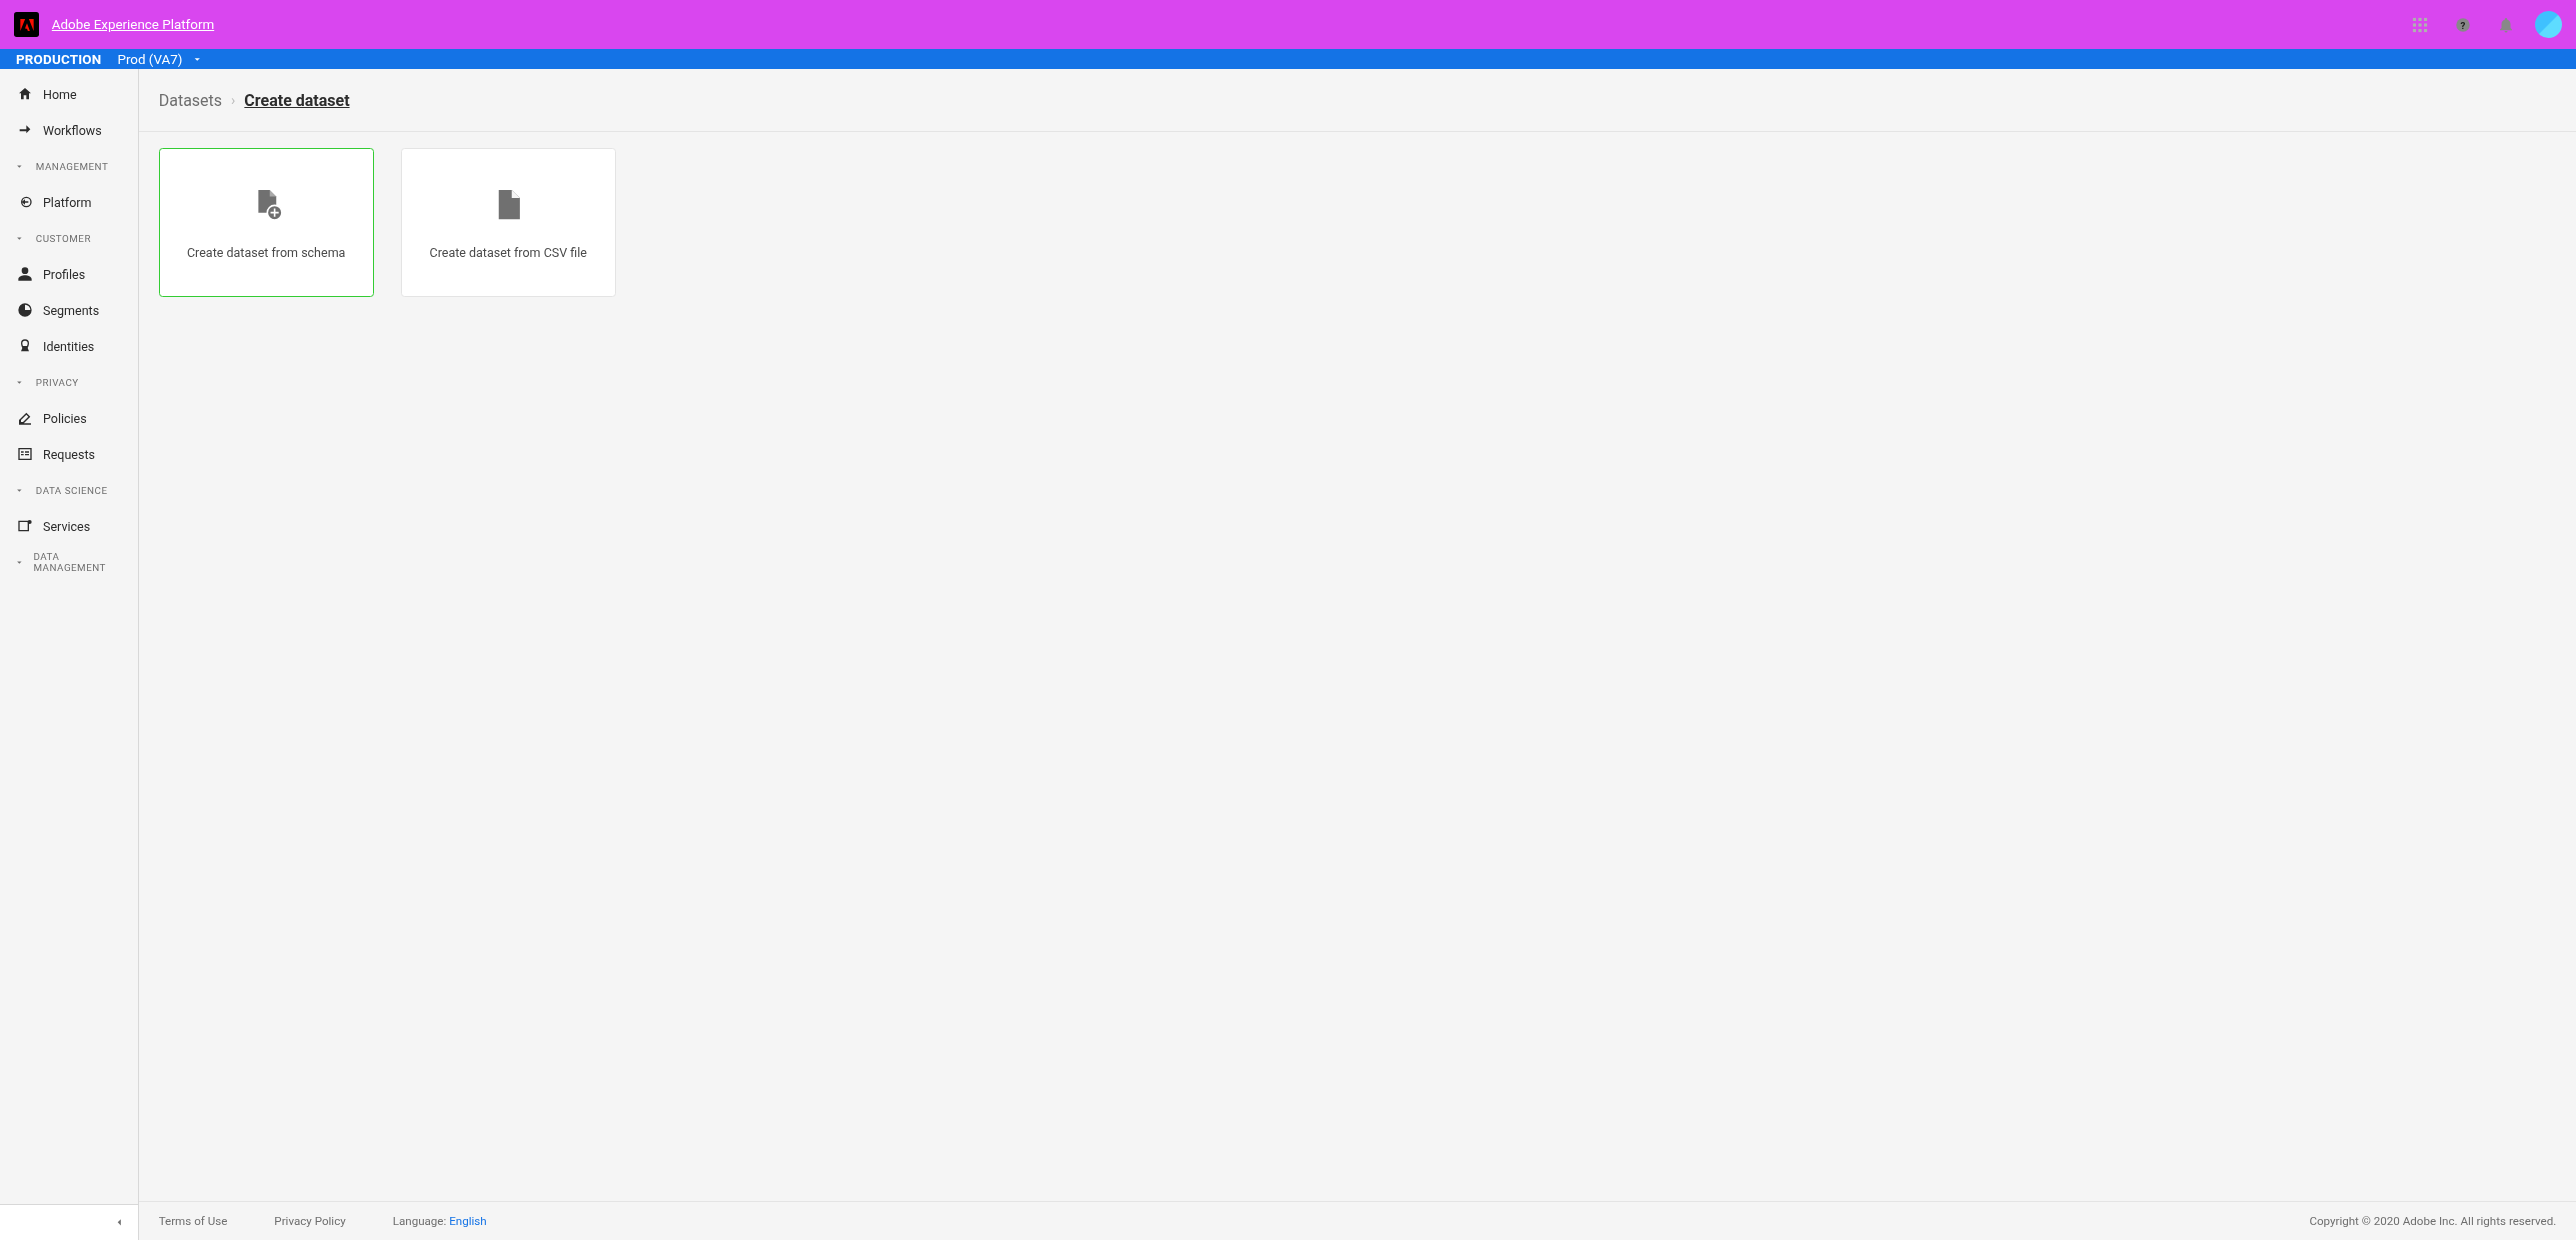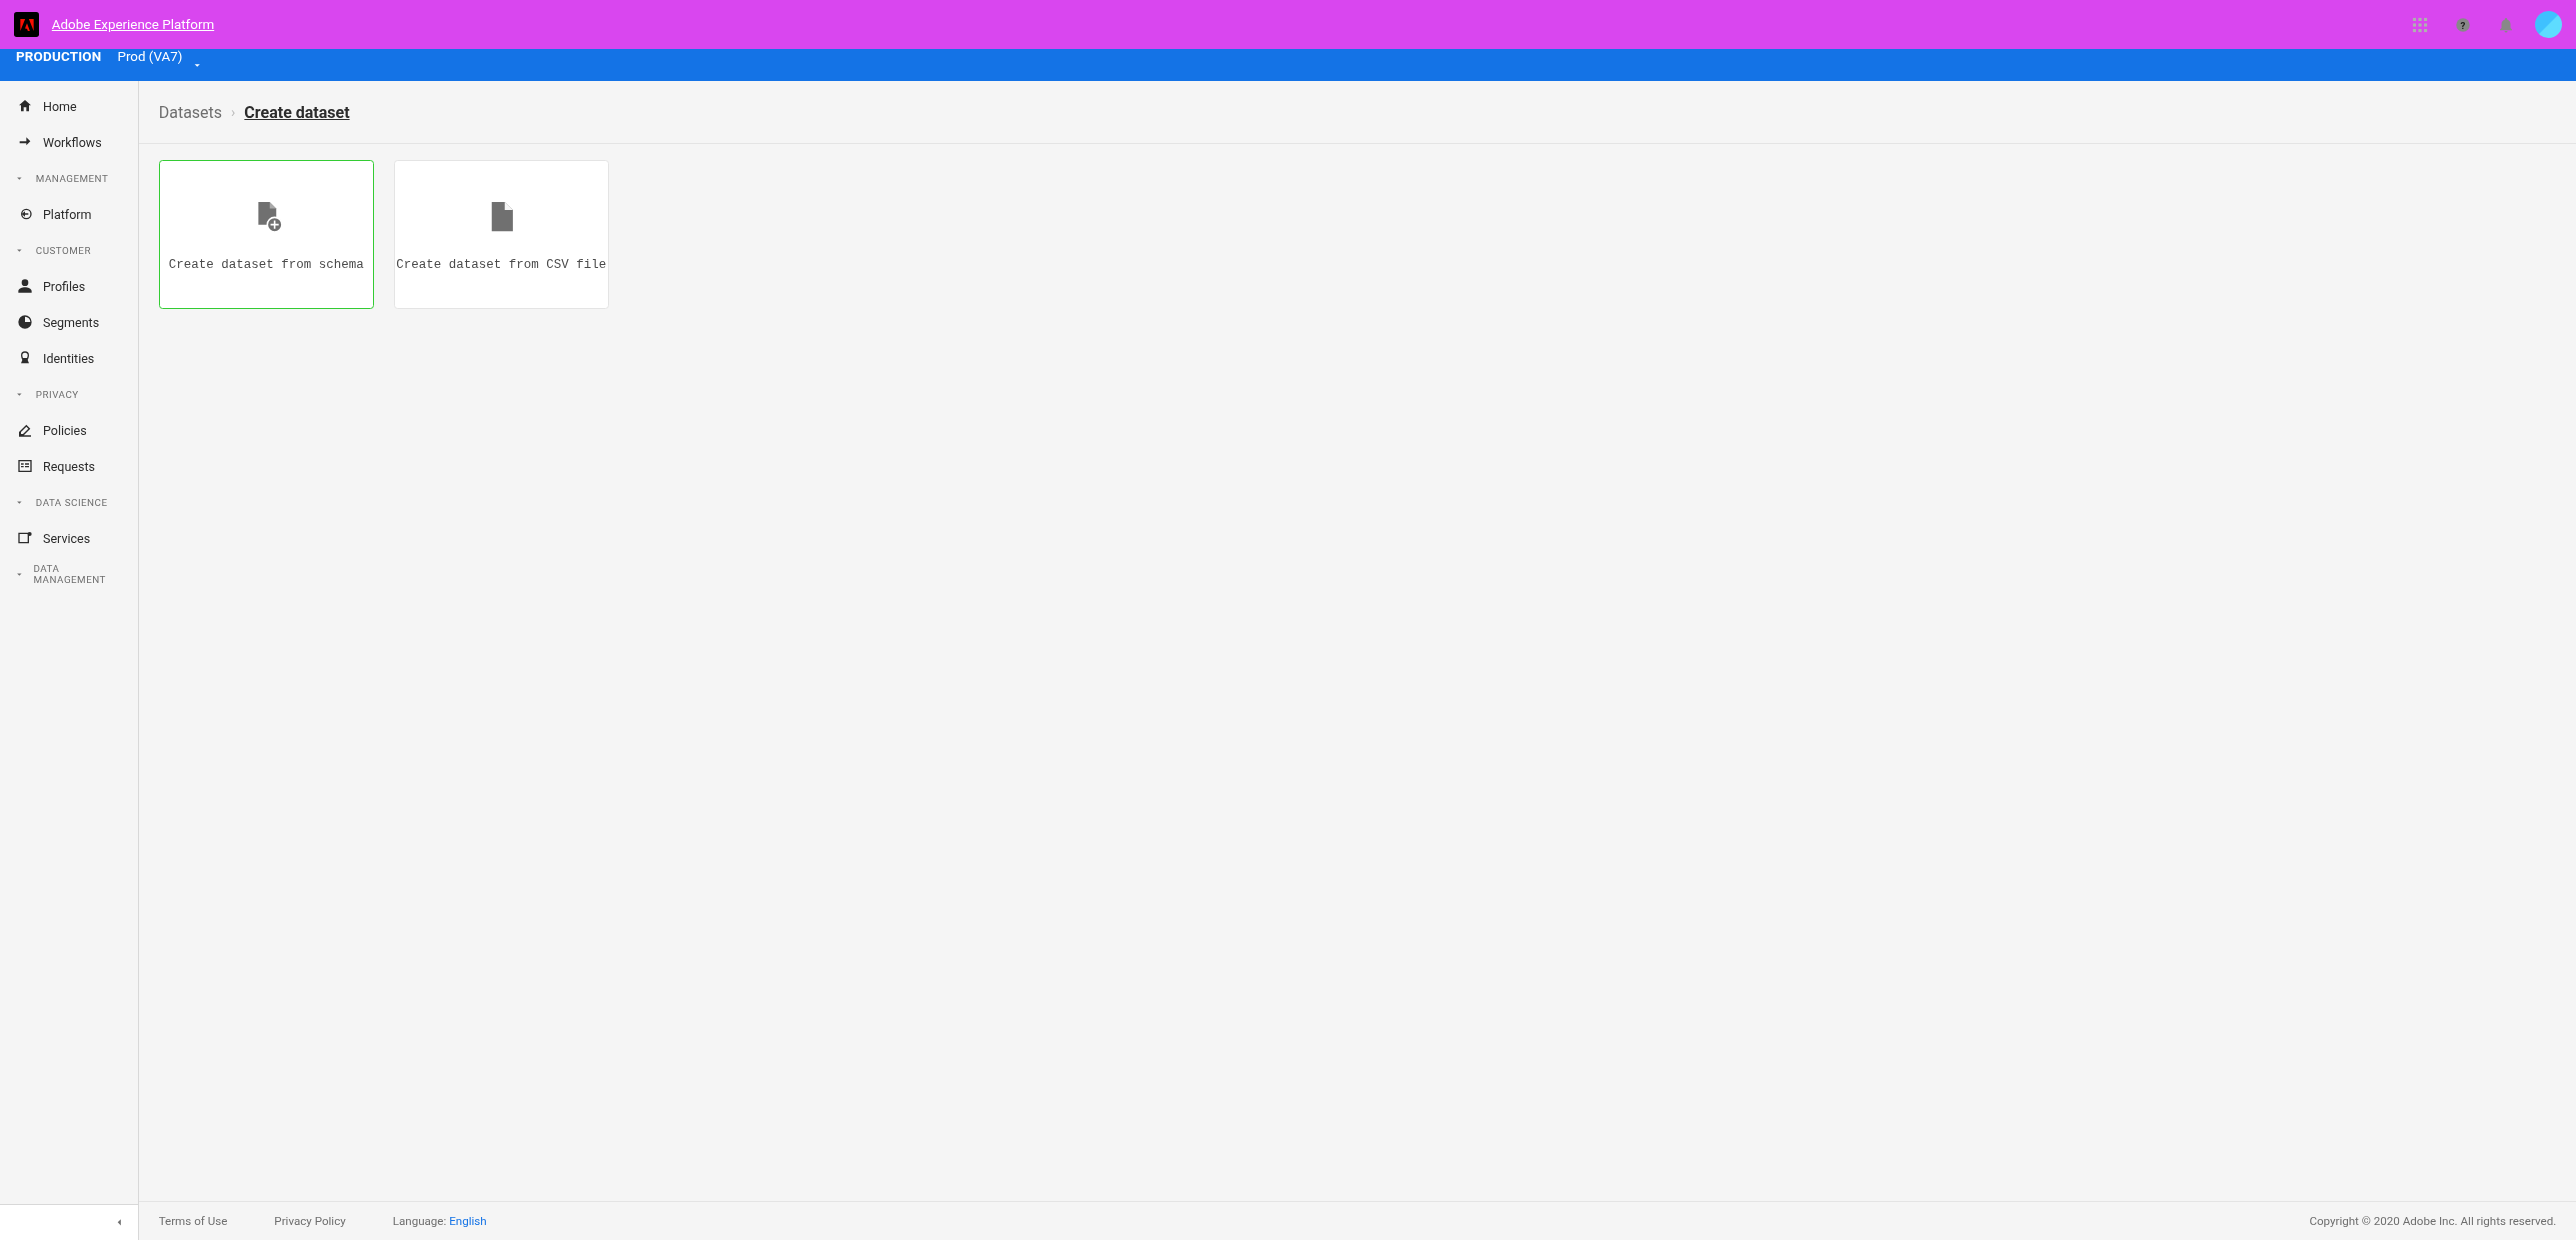--- a/index.html
+++ b/index.html
@@ -25,23 +25,23 @@
   .top-header-spacer { flex: 1; }
   .top-icon { width: 43px; height: 43px; display: flex; align-items: center; justify-content: center; cursor: pointer; }
   .avatar {
     width: 27px; height: 27px; border-radius: 50%;
     background: linear-gradient(135deg, #3fc1ff 48%, #5edcff 52%);
     margin-left: 7.2px; cursor: pointer;
   }
 
   
   .sub-header {
-    height: 32px;
+    height: 20px;
     background: #1473e6;
-    display: flex; 
+    display: flex; align-items: center;
     padding: 0 16px;
     color: #fff;
     font-size: 13.4px;
   }
   .env-label { font-weight: 700; margin-right: 16px; letter-spacing: 0.2px; }
   .env-value { margin-right: 9px; }
   .env-chevron { display: inline-flex; align-items: center; justify-content: center; cursor: pointer; }
 
   
   .main-wrap { flex: 1; display: flex; min-height: 0; }
@@ -78,21 +78,21 @@
   
   .content { flex: 1; display: flex; flex-direction: column; background: #f5f5f5; min-width: 0; }
   .breadcrumb {
     height: 63px; display: flex; align-items: center; padding: 0 19.7px;
     border-bottom: 0.9px solid #e4e4e4; font-size: 16px;
   }
   .crumb-link { color: #6e6e6e; cursor: pointer; margin-right: 9px; }
   .crumb-sep { color: #bcbcbc; margin-right: 9px; font-size: 14.3px; }
   .crumb-current { font-weight: 700; color: #2c2c2c; text-decoration: underline; }
 
-  .cards-area { padding: 16px 19.7px; display: flex; gap: 20px; font-family: Liberation Mono, monospace; }
+  .cards-area { padding: 16px 19.7px; display: flex; gap: 27px; }
   .card {
     width: 215px; height: 149px;
     background: #fff; border: 0.9px solid #e4e4e4; border-radius: 3.6px;
     display: flex; flex-direction: column; align-items: center; justify-content: center;
     cursor: pointer;
   }
   .card.selected { border: 1.8px solid #33cc33; }
   .card-icon { margin-bottom: 18px; }
   .card-label { font-size: 12.5px; color: #4b4b4b; }
 

